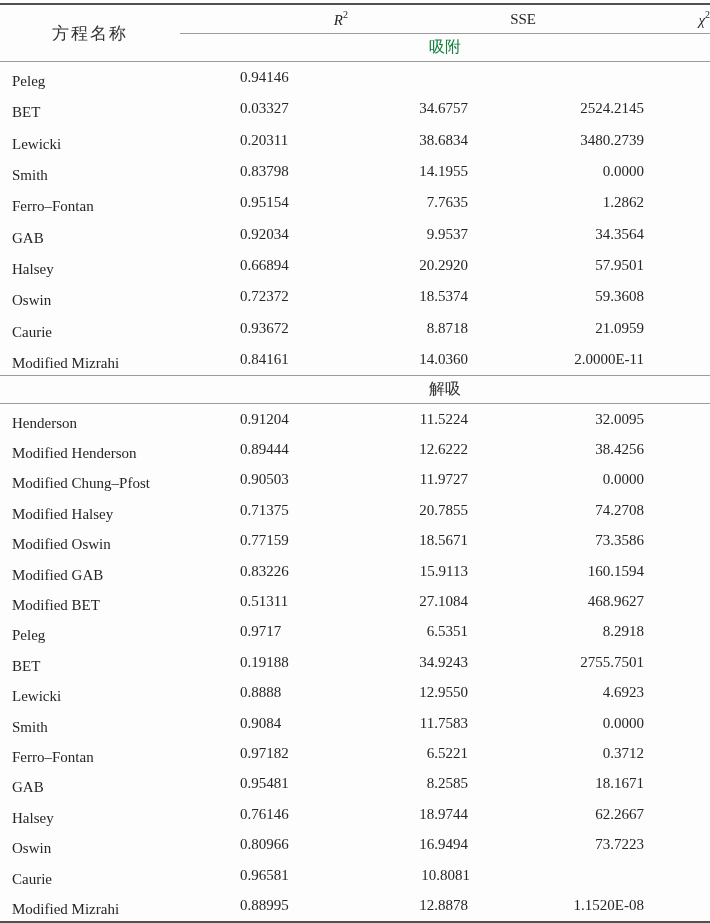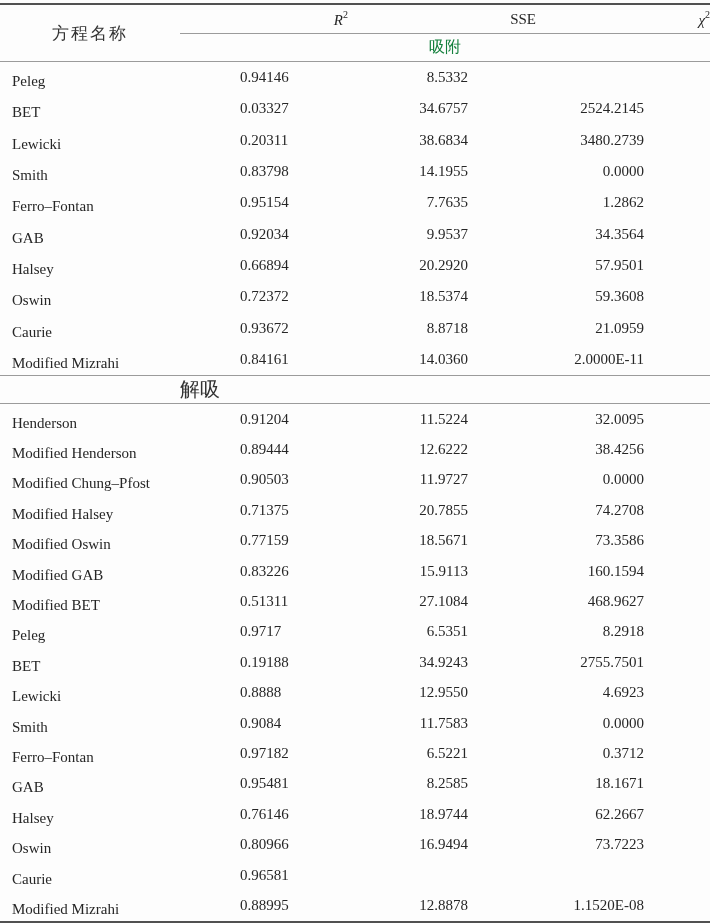--- a/index.html
+++ b/index.html
@@ -63,23 +63,23 @@
   .divider {
     height:27px;
     border-top:1px solid #9b9b9b;
     border-bottom:1px solid #9b9b9b;
     display:grid;
     grid-template-columns:180px 530px;
     align-items:center;
   }
   .divider .div-label {
     grid-column:2;
-    text-align:left;
+    text-align:center;
     font-family:"Liberation Sans", sans-serif;
-    font-size:20px; color:#333333;
+    font-size:16px; color:#333333;
   }
 </style>
 </head>
 <body>
 
 <div class="page">
   <div class="tbl">
 
     <div class="header">
       <div class="header-left">方程名称</div>
@@ -90,21 +90,20 @@
           <div class="hcell"><span class="var">χ</span><sup class="exp">2</sup></div>
         </div>
         <div class="header-sub">吸附</div>
       </div>
     </div>
 
     <div id="section1" class="section s1">
         <div class="row grid-row">
           <div class="cell name">Peleg</div>
           <div class="cell r2">0.94146</div>
-          <div class="cell sse">8.5332</div>
         </div>
         <div class="row grid-row">
           <div class="cell name">BET</div>
           <div class="cell r2">0.03327</div>
           <div class="cell sse">34.6757</div>
           <div class="cell chi2">2524.2145</div>
         </div>
         <div class="row grid-row">
           <div class="cell name">Lewicki</div>
           <div class="cell r2">0.20311</div>
@@ -246,20 +245,21 @@
         </div>
         <div class="row grid-row">
           <div class="cell name">Oswin</div>
           <div class="cell r2">0.80966</div>
           <div class="cell sse">16.9494</div>
           <div class="cell chi2">73.7223</div>
         </div>
         <div class="row grid-row">
           <div class="cell name">Caurie</div>
           <div class="cell r2">0.96581</div>
+          <div class="cell chi2">10.8081</div>
         </div>
         <div class="row grid-row">
           <div class="cell name">Modified Mizrahi</div>
           <div class="cell r2">0.88995</div>
           <div class="cell sse">12.8878</div>
           <div class="cell chi2">1.1520E-08</div>
         </div>
       </div>
 
   </div>

